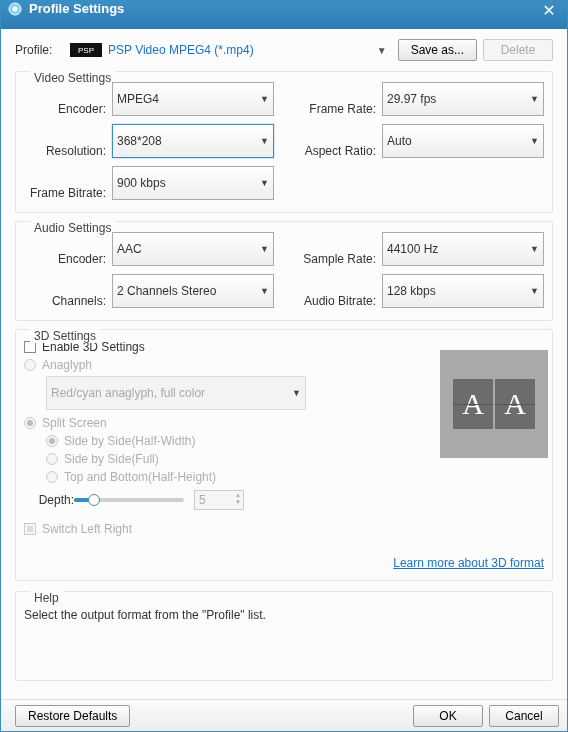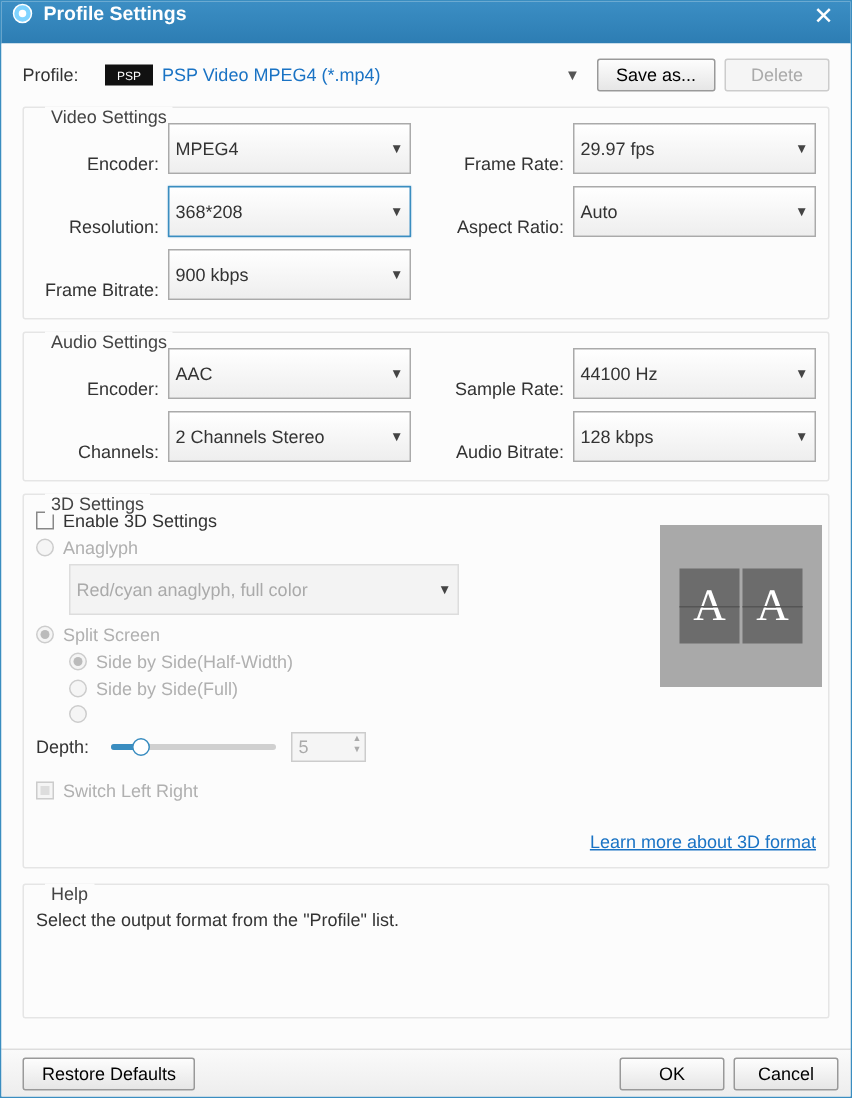--- a/index.html
+++ b/index.html
@@ -30,21 +30,21 @@
   .dropdown .dval { flex: 1; }
   .dropdown .darrow { font-size: 9px; color: #444; }
   .dropdown.disabled { background: #f3f3f3; color: #aaa; border-color: #ddd; cursor: default; }
   .threeD .disabled-text { color: #b0b0b0; }
   .checkbox-row, .radio-row { display: flex; align-items: center; margin-bottom: 4px; }
   .chk, .rad { width: 12px; height: 12px; border: 1px solid #888; margin-right: 6px; display: inline-flex; align-items: center; justify-content: center; font-size: 9px; }
   .rad { border-radius: 50%; }
   .rad.disabled, .chk.disabled { border-color: #ccc; background: #f5f5f5; }
   .rad.selected::after { content:""; width:6px; height:6px; background:#bbb; border-radius:50%; }
   .sub { margin-left: 22px; }
-  .slider-row { display: flex; align-items: center; margin-top: 6px; }
+  .slider-row { display: flex; align-items: center; margin-top: 6px; text-align: right; }
   .slider-row .slabel { width: 50px; }
   .slider { width: 110px; height: 4px; background: #d0d0d0; border-radius: 2px; position: relative; margin-right: 10px; }
   .slider .track-fill { position: absolute; left:0; top:0; height:4px; width:18%; background:#3a8dc0; border-radius:2px; }
   .slider .thumb { position: absolute; top:-4px; left:18%; width:12px; height:12px; border-radius:50%; background:#fff; border:1px solid #3a8dc0; margin-left:-6px; }
   .spin { width: 50px; height: 20px; border:1px solid #ccc; background:#f5f5f5; display:flex; align-items:center; padding:0 4px; color:#aaa; font-size:12px; position:relative; }
   .spin .arrows { position:absolute; right:2px; top:1px; display:flex; flex-direction:column; font-size:6px; line-height:7px; color:#aaa; }
   .preview { width: 108px; height: 108px; background: #a9a9a9; display:flex; align-items:center; justify-content:center; position: absolute; right: 20px; top: 350px; }
   .preview .tiles { display:flex; gap:2px; }
   .preview .tile { width:40px; height:50px; background:#6c6c6c; color:#fff; font-size:30px; font-family: Georgia, serif; display:flex; align-items:center; justify-content:center; position:relative; }
   .preview .tile::after { content:""; position:absolute; left:0; right:0; top:50%; height:1px; background:#555; }
@@ -191,20 +191,21 @@
           <div class="radio-row">
                 <span class="rad disabled selected"></span>
                 <span>Side by Side(Half-Width)</span>
               </div>
           <div class="radio-row">
                 <span class="rad disabled"></span>
                 <span>Side by Side(Full)</span>
               </div>
           <div class="radio-row">
                 <span class="rad disabled"></span>
+                <span>Top and Bottom(Half-Height)</span>
               </div>
         </div>
         <div class="slider-row">
           <span class="slabel">Depth:</span>
           <div class="slider">
             <div class="track-fill"></div>
                 <div class="thumb"></div>
           </div>
           <div class="spin">
             <span>5</span>

